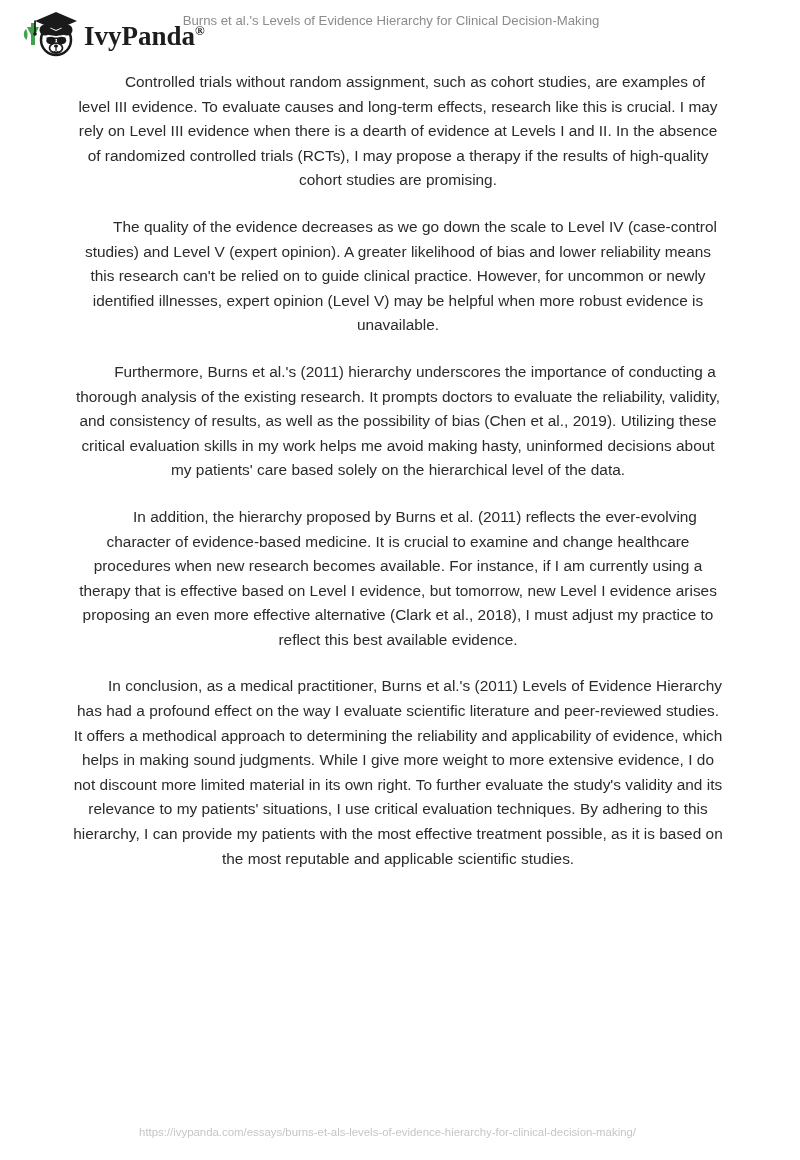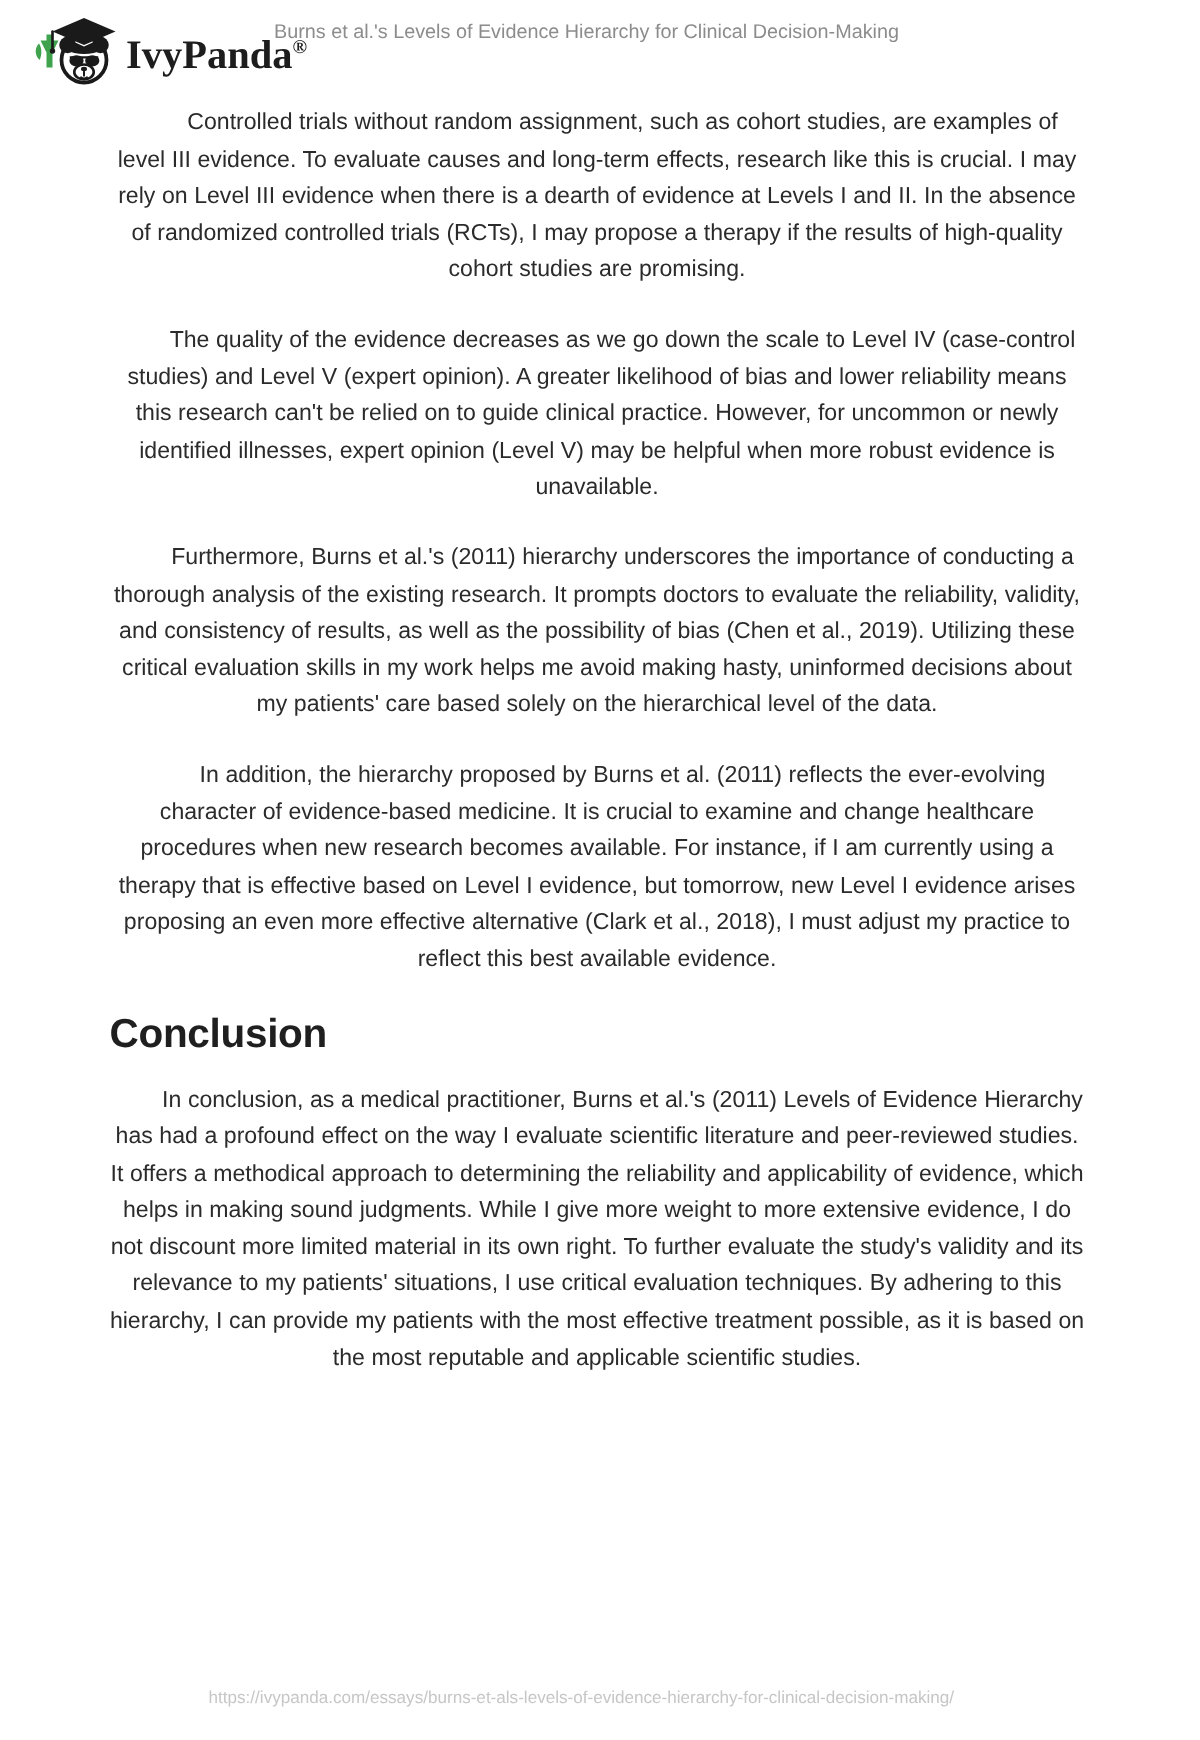--- a/index.html
+++ b/index.html
@@ -142,20 +142,19 @@
 
   <div id="header-doc-title">Burns et al.'s Levels of Evidence Hierarchy for Clinical Decision-Making</div>
 </div>
 
 <div id="essay-body">
   <p class="essay-paragraph">Controlled trials without random assignment, such as cohort studies, are examples of level III evidence. To evaluate causes and long-term effects, research like this is crucial. I may rely on Level III evidence when there is a dearth of evidence at Levels I and II. In the absence of randomized controlled trials (RCTs), I may propose a therapy if the results of high-quality cohort studies are promising.</p>
   <p class="essay-paragraph">The quality of the evidence decreases as we go down the scale to Level IV (case-control studies) and Level V (expert opinion). A greater likelihood of bias and lower reliability means this research can't be relied on to guide clinical practice. However, for uncommon or newly identified illnesses, expert opinion (Level V) may be helpful when more robust evidence is unavailable.</p>
   <p class="essay-paragraph">Furthermore, Burns et al.'s (2011) hierarchy underscores the importance of conducting a thorough analysis of the existing research. It prompts doctors to evaluate the reliability, validity, and consistency of results, as well as the possibility of bias (Chen et al., 2019). Utilizing these critical evaluation skills in my work helps me avoid making hasty, uninformed decisions about my patients' care based solely on the hierarchical level of the data.</p>
   <p class="essay-paragraph">In addition, the hierarchy proposed by Burns et al. (2011) reflects the ever-evolving character of evidence-based medicine. It is crucial to examine and change healthcare procedures when new research becomes available. For instance, if I am currently using a therapy that is effective based on Level I evidence, but tomorrow, new Level I evidence arises proposing an even more effective alternative (Clark et al., 2018), I must adjust my practice to reflect this best available evidence.</p>
 
-  <h2 id="conclusion-heading">Conclusion</h2>
 
   <p class="essay-paragraph">In conclusion, as a medical practitioner, Burns et al.'s (2011) Levels of Evidence Hierarchy has had a profound effect on the way I evaluate scientific literature and peer-reviewed studies. It offers a methodical approach to determining the reliability and applicability of evidence, which helps in making sound judgments. While I give more weight to more extensive evidence, I do not discount more limited material in its own right. To further evaluate the study's validity and its relevance to my patients' situations, I use critical evaluation techniques. By adhering to this hierarchy, I can provide my patients with the most effective treatment possible, as it is based on the most reputable and applicable scientific studies.</p>
 </div>
 
 <div id="page-footer">
   <a id="footer-source-url" href="#">https://ivypanda.com/essays/burns-et-als-levels-of-evidence-hierarchy-for-clinical-decision-making/</a>
 </div>
 
 </body></html>

